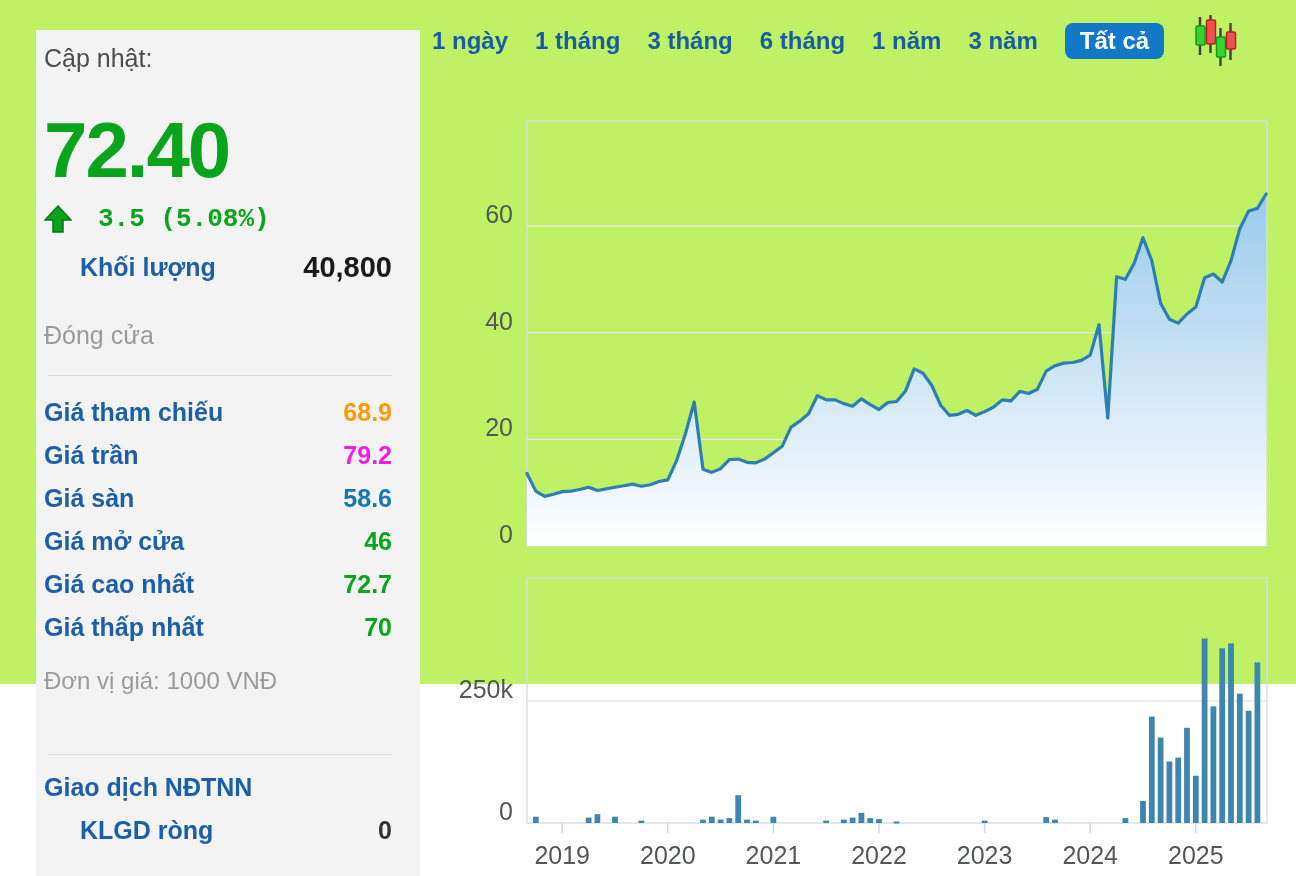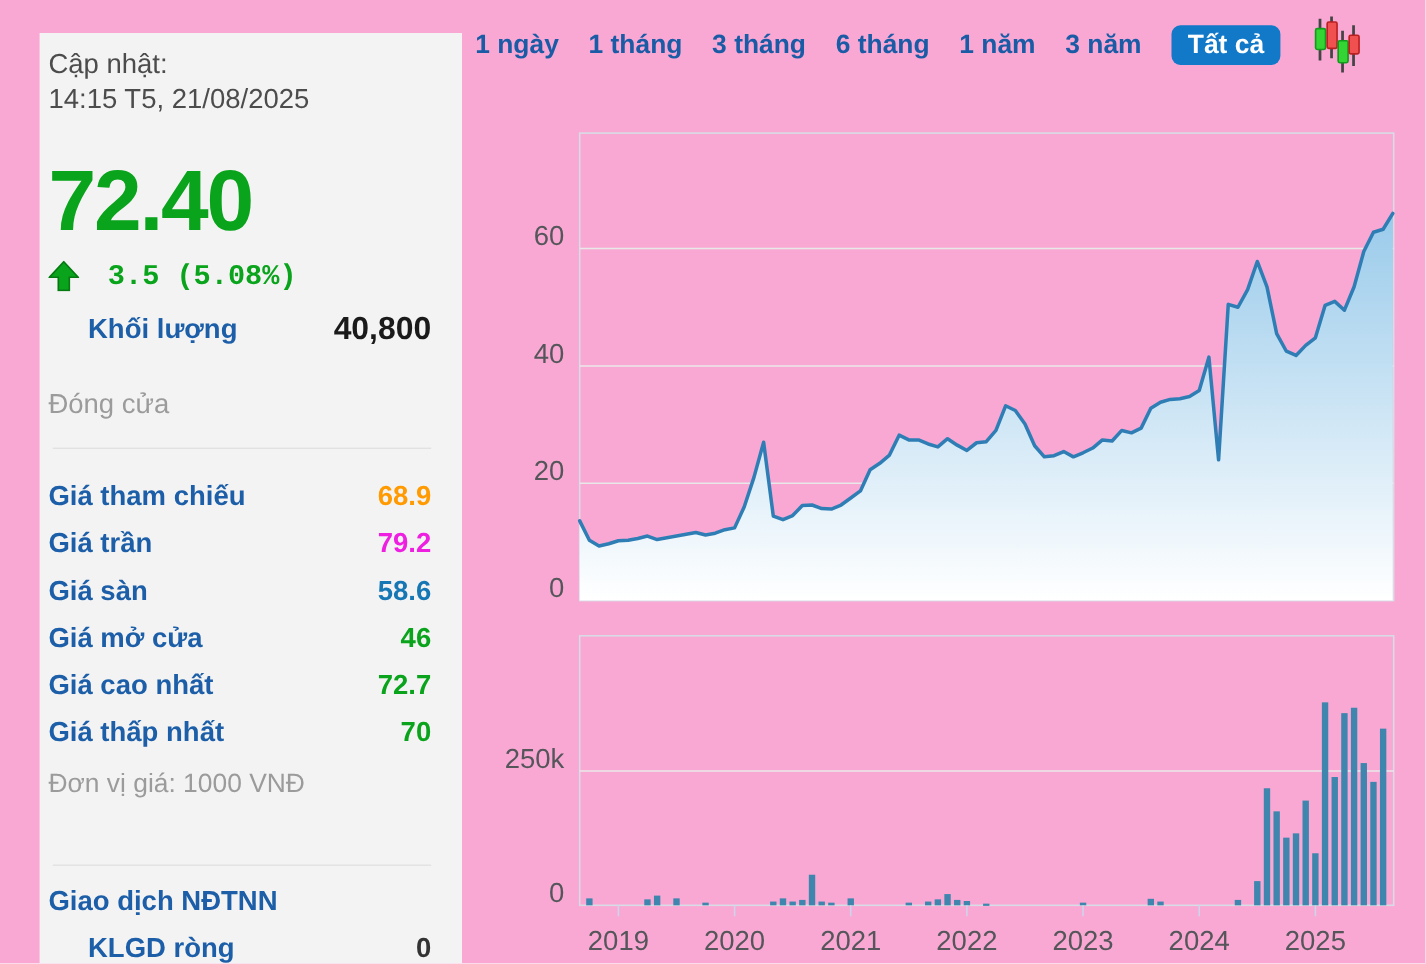--- a/index.html
+++ b/index.html
@@ -1,38 +1,38 @@
 <!DOCTYPE html>
 <html><head>
 <meta charset="utf-8">
 <style>
   * { margin:0; padding:0; box-sizing:border-box; }
   html,body { width:1296px; height:876px; background:#ffffff; overflow:hidden;
               font-family:"Liberation Sans","DejaVu Sans",sans-serif; }
-  .page { position:relative; width:1296px; height:876px; background:#f9a8d4; }
+  .page { position:relative; width:1296px; height:684px; background:#bef264; }
 
   
   .panel { position:absolute; left:36px; top:30px; width:384px; height:846px;
            background:#f4f3f3; }
   .panel-inner { padding:12px 28px 0 8px; }
   .upd { font-size:25px; line-height:32px; color:#4c4c4c; }
   .big-price { margin-top:36px; font-size:78px; line-height:80px; font-weight:700;
                letter-spacing:-2px; }
   .chg-row { margin-top:14px; height:30px; display:flex; align-items:center;font-family:Liberation Mono, monospace; }
   .chg-row .chg { font-size:26px; font-weight:700; margin-left:26px; }
   .arrow-up { width:28px; height:28px; display:inline-block; }
   .kv { display:flex; justify-content:space-between; align-items:center;margin-left:36px; }
   .vol-row { margin-top:16px; height:34px; }
   .lbl-blue { color:#1c5fa8; font-size:25px; font-weight:700; }
   .vol-val { font-size:29px; font-weight:700; color:#1a1a1a; }
   .muted { color:#9b9b9b; font-size:24px; }
   .close-lbl { margin-top:36px; height:30px; line-height:30px; font-size:25px; }
   .hr { border:none; border-top:1px solid #dcdcdc; margin:25px 0 0 4px; }
   .rows { margin-top:22px; }
-  .price-row { display:flex; justify-content:space-between; align-items:center;
+  .price-row { display:flex; justify-content:space-between; align-items:flex-start;
                height:43px; }
   .price-row .val { font-size:25px; font-weight:700; }
   .unit-note { margin-top:12px; height:26px; line-height:26px; }
   .hr2 { border:none; border-top:1px solid #dcdcdc; margin:60px 0 0 4px; }
   .foreign-lbl { margin-top:16px; height:32px; line-height:32px; }
   .net-row { margin-top:11px; height:32px; }
   .net-val { font-size:25px; font-weight:700; color:#333; }
 
   
   .toolbar { position:absolute; left:432px; top:20px; height:42px;
@@ -49,21 +49,20 @@
                  fill:#55565a; font-size:25px; }
 </style>
 </head>
 <body>
 
 <div class="page">
 
   <aside class="panel">
     <div class="panel-inner">
       <div class="upd">Cập nhật:</div>
-      <div class="upd">14:15 T5, 21/08/2025</div>
 
       <div class="big-price" id="big-price" style="color: rgb(9, 164, 27);">72.40</div>
 
       <div class="chg-row">
         <svg class="arrow-up" viewBox="0 0 28 28">
           <polygon points="14,1 27,15 19,15 19,27 9,27 9,15 1,15" fill="#09a41b" stroke="#067a12" stroke-width="1.5"></polygon>
         </svg>
         <span class="chg" id="chg-text" style="color: rgb(9, 164, 27);">3.5 (5.08%)</span>
       </div>
 

